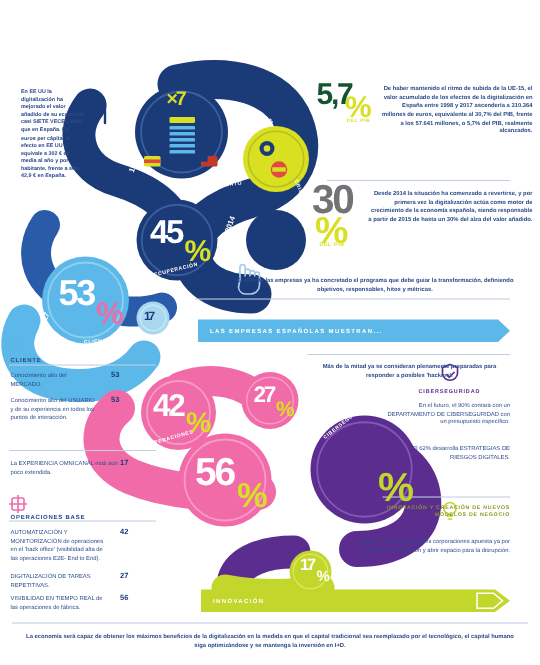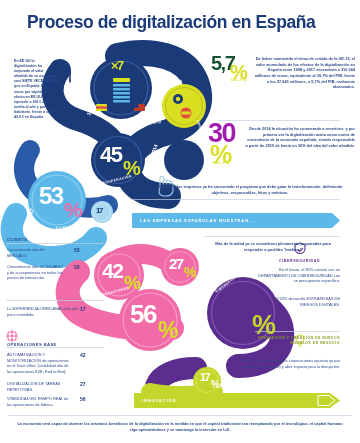--- a/index.html
+++ b/index.html
@@ -166,30 +166,29 @@
         <path d="M297.5,249.5 l2,2 l3.5,-3.5"></path>
       </g>
 
       <g stroke="#c3d62b" stroke-width="1.1" fill="none">
         <circle cx="300" cy="339" r="4"></circle>
         <path d="M298,344 l4,0 M298.5,346 l3,0"></path>
       </g>
     </g>
   </svg>
 
-  <div class="title">Proceso de digitalización en España</div>
 
   <div class="txt tiny b" style="left:14px; top:59px; width:42px;">En EE UU la digitalización ha mejorado el valor añadido de su economía casi SIETE VECES MÁS que en España. En euros per cápita: el efecto en EE UU equivale a 302 € de media al año y por habitante, frente a sólo 42,9 € en España.</div>
 
   <div class="bignum" style="left:211px; top:55px; font-size:20px; color:#14532d;">5,7</div>
   <div class="bignum pct" style="left:230px; top:64px; font-size:20px; color:#d9e021;">%</div>
   <div class="caps" style="left:231px; top:78px; font-size:3.2px; color:#d9e021;">DEL PIB</div>
   <div class="txt tiny2 b right" style="left:252px; top:56px; width:103px;">De haber mantenido el ritmo de subida de la UE-15, el valor acumulado de los efectos de la digitalización en España entre 1998 y 2017 ascendería a 310.364 millones de euros, equivalente al 30,7% del PIB, frente a los 57.641 millones, o 5,7% del PIB, realmente alcanzados.</div>
 
-  <div class="bignum" style="left:208px; top:122px; font-size:27px; color:#a21caf;">30</div>
+  <div class="bignum" style="left:208px; top:122px; font-size:27px; color:#737373;">30</div>
   <div class="bignum pct" style="left:210px; top:143px; font-size:25px; color:#d9e021;">%</div>
   <div class="caps" style="left:213px; top:161px; font-size:3.4px; color:#d9e021;">DEL PIB</div>
   <div class="txt tiny2 b right" style="left:245px; top:126px; width:110px;">Desde 2014 la situación ha comenzado a revertirse, y por primera vez la digitalización actúa como motor de crecimiento de la economía española, siendo responsable a partir de 2015 de hasta un 30% del alza del valor añadido.</div>
 
   <div class="txt tiny2 b center" style="left:150px; top:184px; width:200px;">El 45% de las empresas ya ha concretado el programa que debe guiar la transformación, definiendo objetivos, responsables, hitos y métricas.</div>
 
   <div class="caps" style="left:140px; top:217.5px; font-size:4px; color:#ffffff; letter-spacing:0.9px;">LAS EMPRESAS ESPAÑOLAS MUESTRAN...</div>
 
   <div class="bignum" style="left:111px; top:60px; font-size:13px; color:#d9e021;">×7</div>
 

